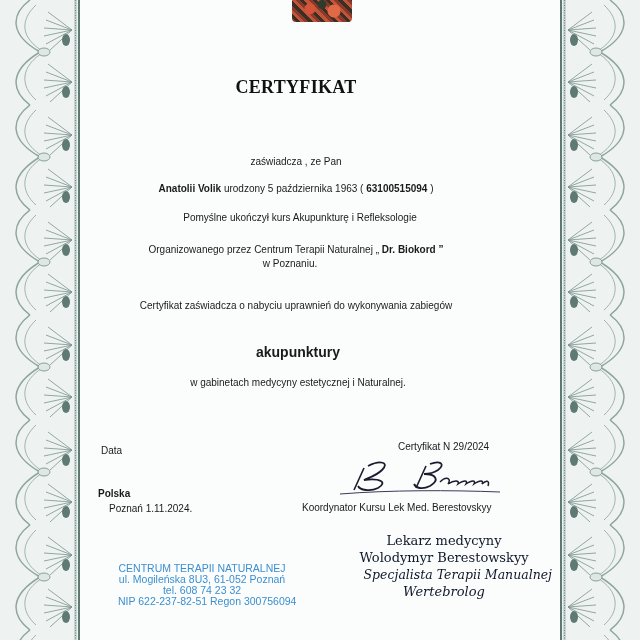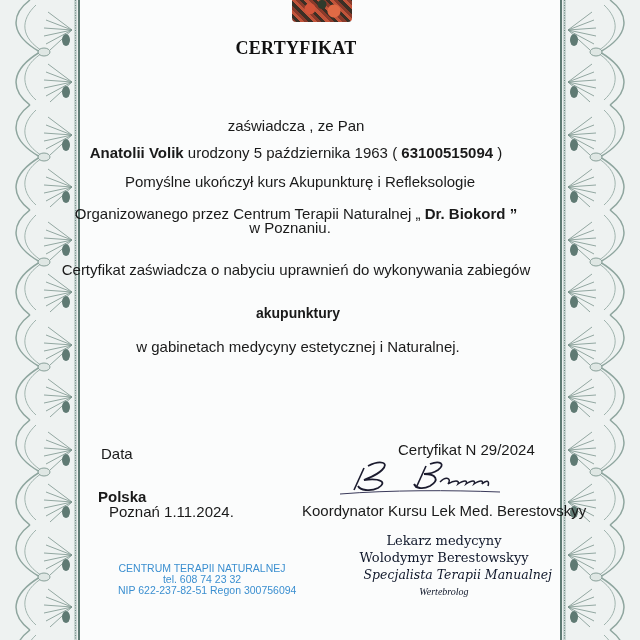--- a/index.html
+++ b/index.html
@@ -7,23 +7,23 @@
   .border{position:absolute;top:0;bottom:0;width:80px;overflow:hidden;}
   .border.left{left:0;}
   .border.right{right:0;transform:scaleX(-1);}
   .border svg{display:block;}
   .hologram{position:absolute;left:292px;top:0;width:60px;height:22px;border-radius:0 0 4px 4px;
     background:radial-gradient(circle at 30% 40%,#d4553a 0 5px,transparent 6px),
                radial-gradient(circle at 70% 50%,#e06a45 0 6px,transparent 7px),
                radial-gradient(circle at 50% 20%,#2f3b2c 0 4px,transparent 5px),
                repeating-linear-gradient(45deg,#8a3a2a 0 3px,#3b2f25 3px 6px,#c2543a 6px 9px);}
   .t{position:absolute;white-space:nowrap;}
-  .center{left:0;width:592px;text-align:center;}
+  .center{left:0;width:592px;text-align:center;margin-top:39px;}
   .title{top:38px;font-family:"Liberation Serif",serif;font-weight:bold;font-size:18px;letter-spacing:0.3px;color:#111;}
-  .line{font-size:15px;}
+  .line{font-size:10px;}
   b{font-weight:bold;}
   .stamp{color:#3b8fd0;font-size:10.5px;line-height:11px;text-align:center;}
   .stamp2{color:#0f172a;font-family:"DejaVu Serif",serif;text-align:center;line-height:17px;}
 </style>
 </head>
 <body>
 
 <div class="border left">
   <svg width="80" height="640" viewBox="0 0 80 640">
     <defs>
@@ -101,22 +101,23 @@
   <path d="M100 8 C110 4 116 8 108 14 C102 18 96 18 94 18 C106 18 110 24 100 30 C92 34 86 32 84 28" fill="none" stroke="#1b1b2e" stroke-width="1.8"></path>
   <path d="M96 10 L86 32" fill="none" stroke="#1b1b2e" stroke-width="1.6"></path>
   <path d="M110 26 C116 20 122 22 118 28 C124 24 130 24 128 28 C134 24 138 24 136 28 C142 24 146 24 144 28 C150 24 154 24 152 28 C156 24 160 24 158 30" fill="none" stroke="#1b1b2e" stroke-width="1.5"></path>
   <path d="M10 38 C60 34 120 34 170 36" fill="none" stroke="#3a3a5a" stroke-width="1"></path>
 </svg>
 
 <div class="t line" style="top:502px;left:302px;">Koordynator Kursu Lek Med. Berestovskyy</div>
 
 <div class="t stamp" style="top:563px;left:118px;width:168px;">
   <div>CENTRUM TERAPII NATURALNEJ</div>
+  <div>ul. Mogileńska 8U3, 61-052 Poznań</div>
   <div>tel. 608 74 23 32</div>
   <div>NIP 622-237-82-51 Regon 300756094</div>
 </div>
 
 <div class="t stamp2" style="top:532px;left:336px;width:216px;">
   <div style="font-size:13px;">Lekarz medycyny</div>
   <div style="font-size:13px;font-weight:normal;">Wolodymyr  Berestowskyy</div>
   <div style="font-size:12.5px;font-style:italic;text-align:right;">Specjalista Terapii Manualnej</div>
-  <div style="font-size:10px;font-style:italic;font-family:Liberation Serif, serif;">Wertebrolog</div>
+  <div style="font-size:13px;font-style:italic;">Wertebrolog</div>
 </div>
 
 </body></html>

